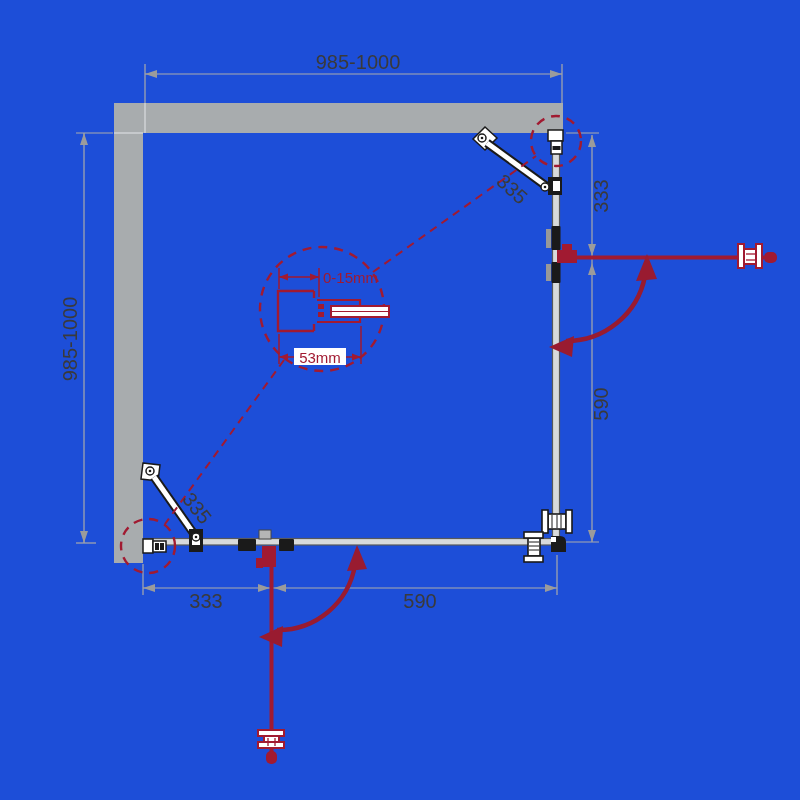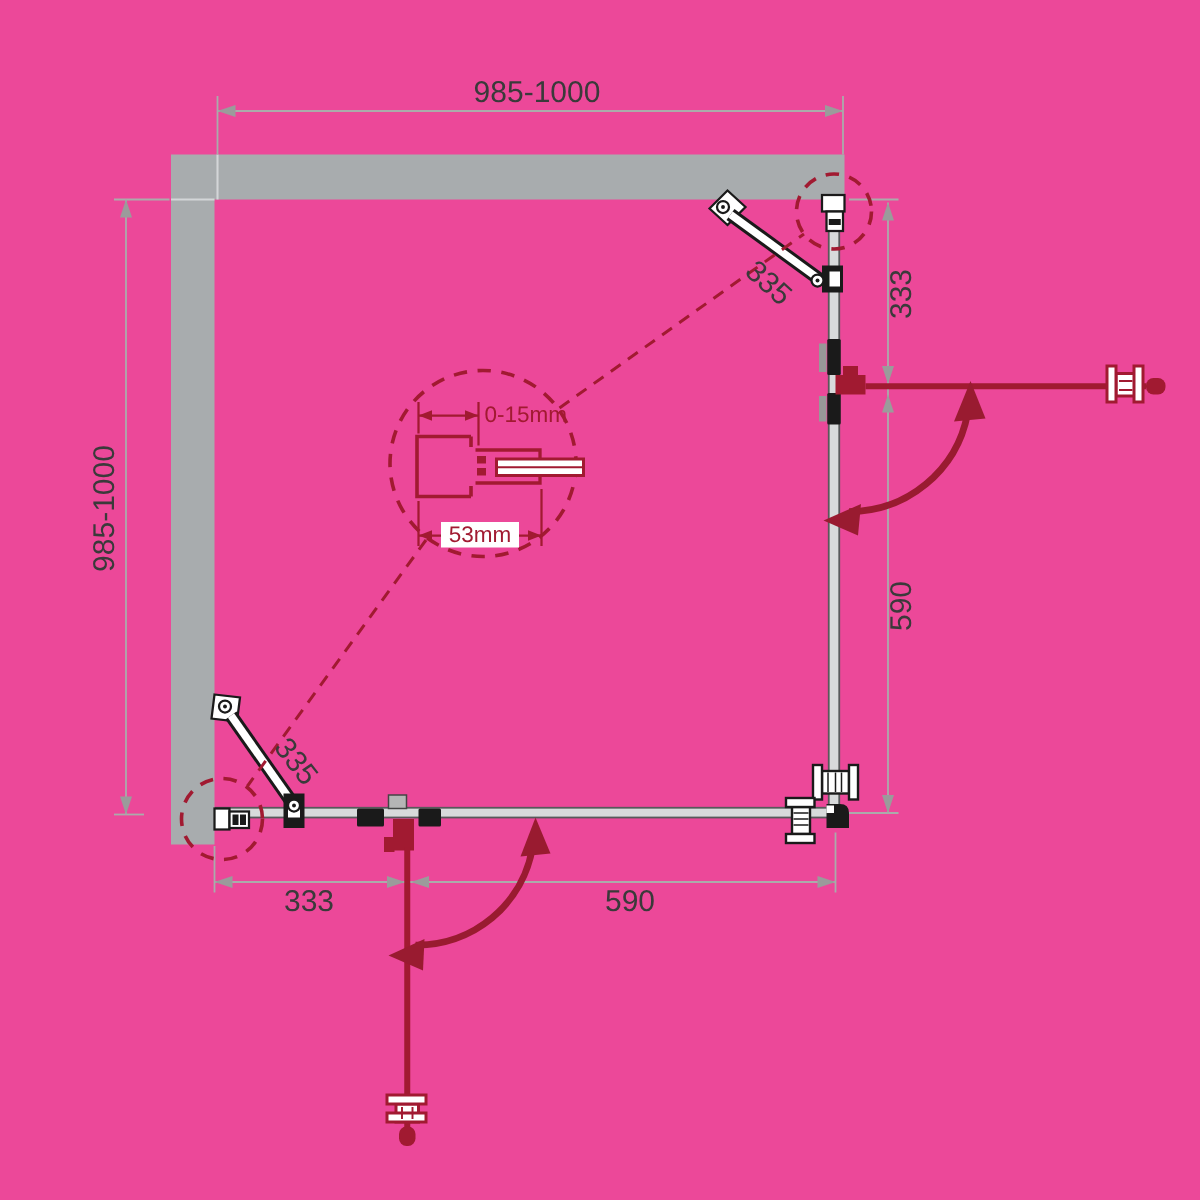--- a/index.html
+++ b/index.html
@@ -1,16 +1,16 @@
 <!DOCTYPE html>
 <html><head>
 <meta charset="utf-8">
 <style>
   html,body{margin:0;padding:0;background:#ffffff;}
-  #stage{position:relative;width:800px;height:800px;background:#ec4899;overflow:hidden;text-align:right;}
+  #stage{position:relative;width:800px;height:800px;background:#1d4ed8;overflow:hidden;text-align:right;}
   svg{position:absolute;left:0;top:0;}
   text{font-family:"Liberation Sans","DejaVu Sans",sans-serif;fill:#3a3a3a;}
   .dimtxt{font-size:20px;}
   .redtxt{font-size:15px;fill:#A11A31;}
 </style>
 </head>
 <body>
 
 <div id="stage">
 <svg width="800" height="800" viewBox="0 0 800 800">

